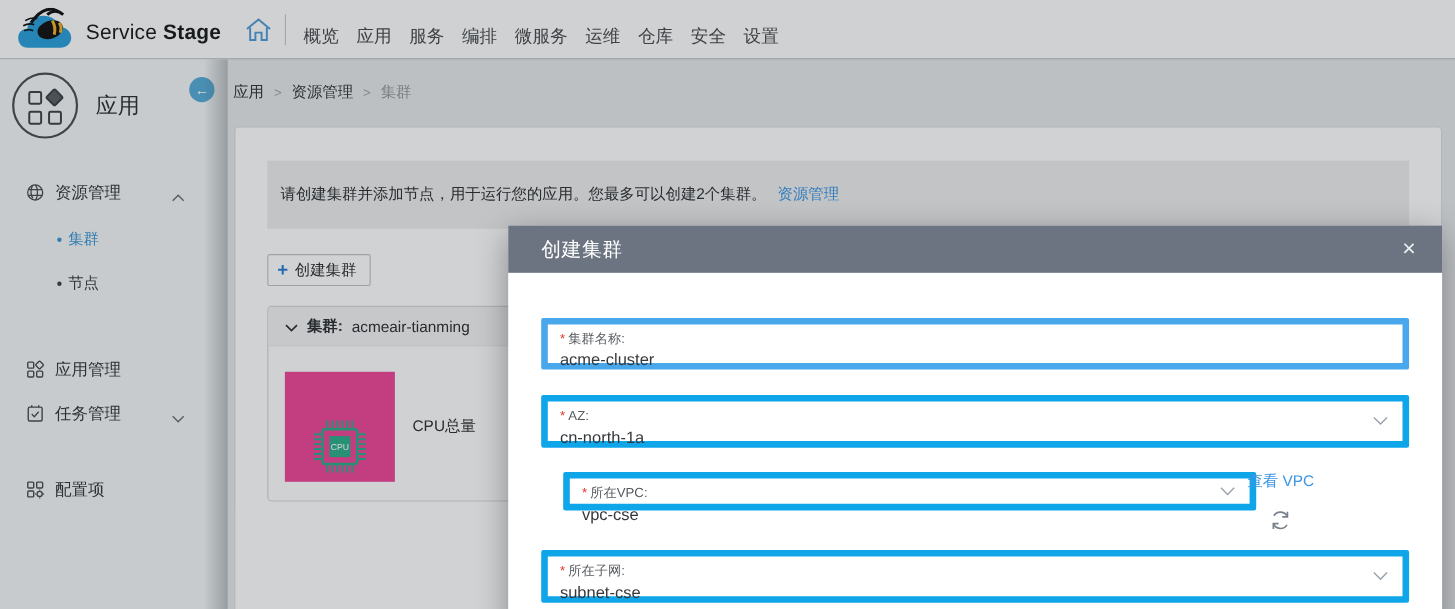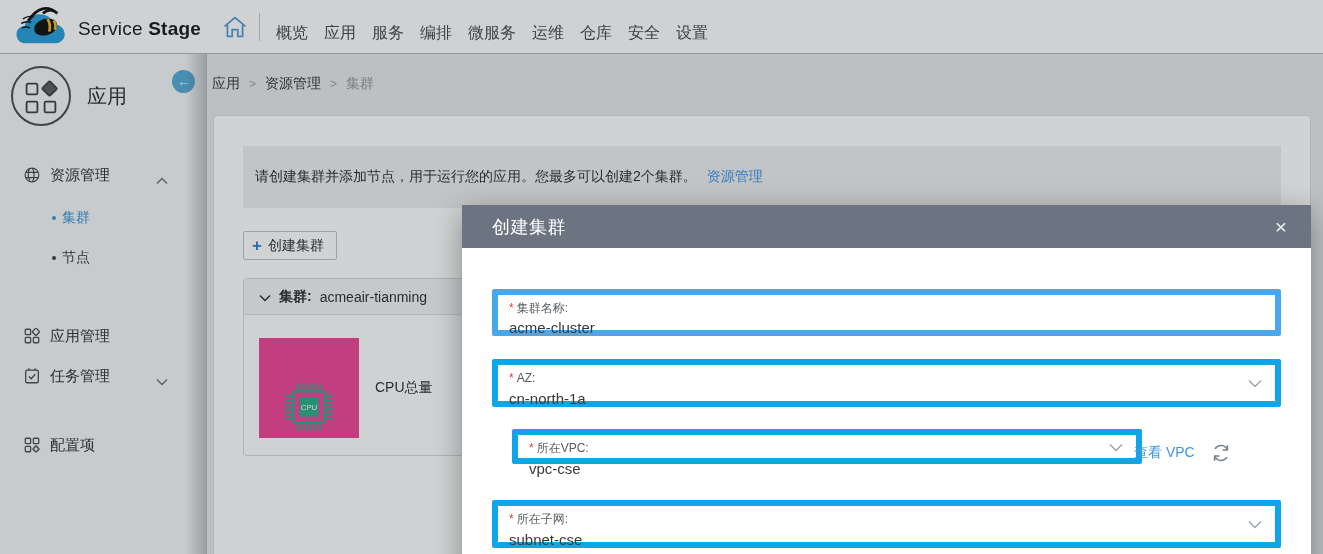--- a/index.html
+++ b/index.html
@@ -80,21 +80,21 @@
   .field .lbl{font-size:12px;color:#575b5f;line-height:15px;}
   .field .star{color:#e23d32;margin-right:3px;}
   .field .val{font-size:15px;color:#36393c;margin-top:3px;line-height:19px;}
   .field input{border:none;outline:none;padding:0;margin-top:3px;width:96%;
     font-size:15px;color:#36393c;font-family:inherit;background:transparent;}
   .field .chev{position:absolute;right:13px;top:50%;transform:translateY(-50%);}
   .f1{left:30px;top:84px;width:789px;height:47px;}
   .f2{left:30px;top:154px;width:789px;height:48px;}
   .f3{left:30px;top:224px;width:630px;height:35px;margin-left:20px;}
   .f4{left:30px;top:295px;width:789px;height:48px;}
-  .vpc-extras{position:absolute;left:672px;top:224px;height:48px;display:flex;align-items:center;gap:15px;}
+  .vpc-extras{position:absolute;left:672px;top:224px;height:48px;display:flex;align-items:center;gap:15px;flex-direction:column;}
   .vpc-link{font-size:14px;color:#3d96e3;cursor:pointer;white-space:nowrap;}
   .refresh{width:22px;height:22px;cursor:pointer;}
 </style>
 </head>
 <body>
 
 <div class="navbar">
   <div class="brand">
     <span>
       <svg width="52" height="40" viewBox="0 0 56 44">

